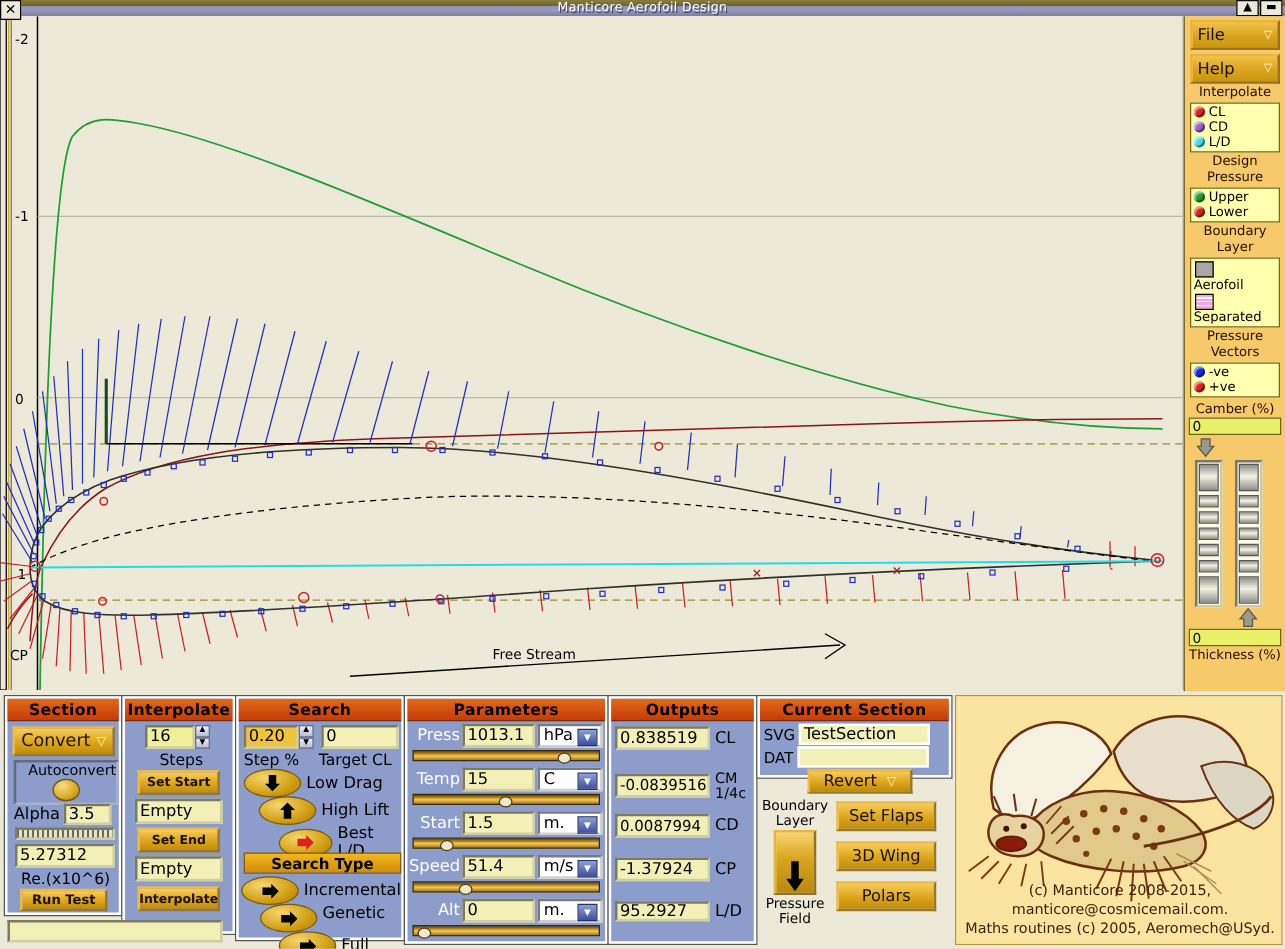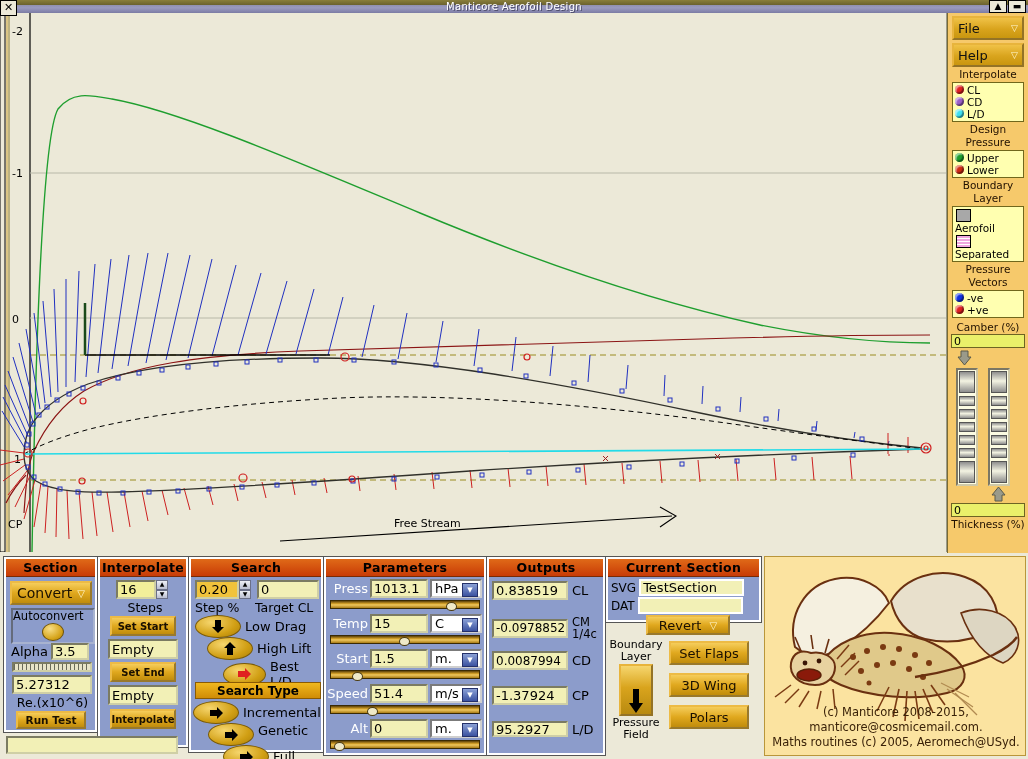--- a/index.html
+++ b/index.html
@@ -409,21 +409,21 @@
 
   <div id="bottom">
 
     <div class="panel" style="left:4px;width:93px;height:175px">
       <div class="ph">Section</div>
       <div class="gbtn" style="position:absolute;left:4px;top:22px;width:82px;height:24px;justify-content:space-between;padding:0 5px;font-size:14px">
         <span>Convert</span>
         <span style="font-size:10px;color:#fff7d0">▽</span>
       </div>
       <div id="autoconv" style="position:absolute;left:5px;top:49px;width:80px;height:32px">
-        <div style="font-size:11.5px;color:#000;text-align:left;line-height:13px">Autoconvert</div>
+        <div style="font-size:11.5px;color:#000;text-align:right;line-height:13px">Autoconvert</div>
         <div class="knobround" style="margin:0 auto"></div>
       </div>
       <div style="position:absolute;left:5px;top:84px;width:82px;display:flex;align-items:center;gap:3px">
         <span class="lab">Alpha</span>
         <span class="field" style="width:38px;height:17px">3.5</span>
       </div>
       <div style="position:absolute;left:6px;top:103px;width:80px;height:10px;background:repeating-linear-gradient(90deg,#6a6a5a 0 1px,#e8e4c8 1px 4px);border:2px inset #cfcfa6;box-sizing:border-box"></div>
       <div class="field" style="position:absolute;left:6px;top:116px;width:80px;height:19px">5.27312</div>
       <div style="position:absolute;left:0;top:136px;width:93px;text-align:center;font-size:12.5px;color:#000">Re.(x10^6)</div>
       <div class="gbtn" style="position:absolute;left:10px;top:152px;width:70px;height:18px;font-weight:bold;font-size:10.5px">Run Test</div>
@@ -586,21 +586,21 @@
       </div>
     </div>
 
     <div class="panel" style="left:487px;width:118px;height:198px">
       <div class="ph">Outputs</div>
       <div style="position:absolute;left:3px;top:22px;display:flex;align-items:center;gap:4px">
         <span class="field" style="width:76px;height:19px">0.838519</span>
         <span class="lab">CL</span>
         </div>
       <div style="position:absolute;left:3px;top:57px;display:flex;align-items:center;gap:4px">
-        <span class="field" style="width:76px;height:19px;font-size:12px">-0.0978852</span>
+        <span class="field" style="width:76px;height:19px;font-size:12px">-0.0839516</span>
         <span class="lab" style="font-size:11.5px;line-height:12px;width:30px">CM 1/4c</span>
         </div>
       <div style="position:absolute;left:3px;top:92px;display:flex;align-items:center;gap:4px">
         <span class="field" style="width:76px;height:19px;font-size:12px">0.0087994</span>
         <span class="lab">CD</span>
         </div>
       <div style="position:absolute;left:3px;top:127px;display:flex;align-items:center;gap:4px">
         <span class="field" style="width:76px;height:19px">-1.37924</span>
         <span class="lab">CP</span>
         </div>

